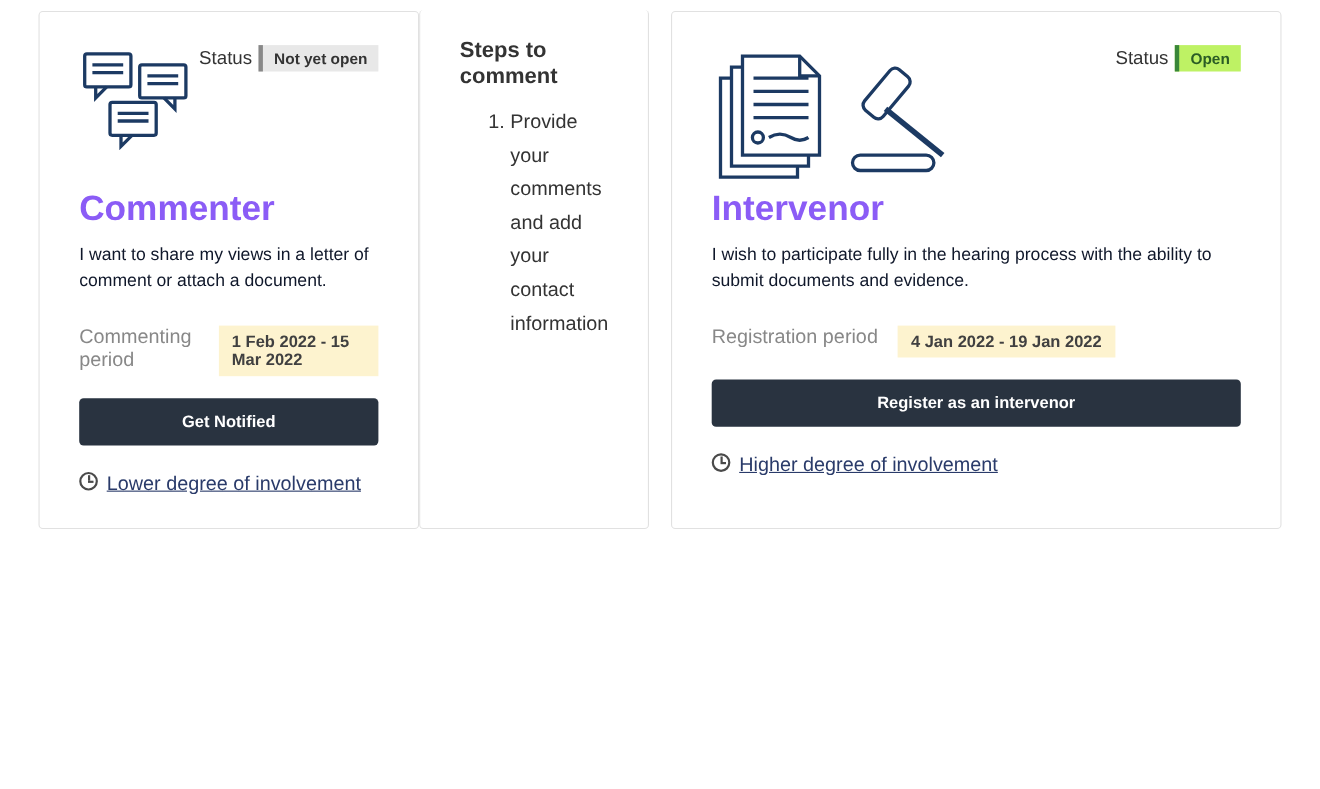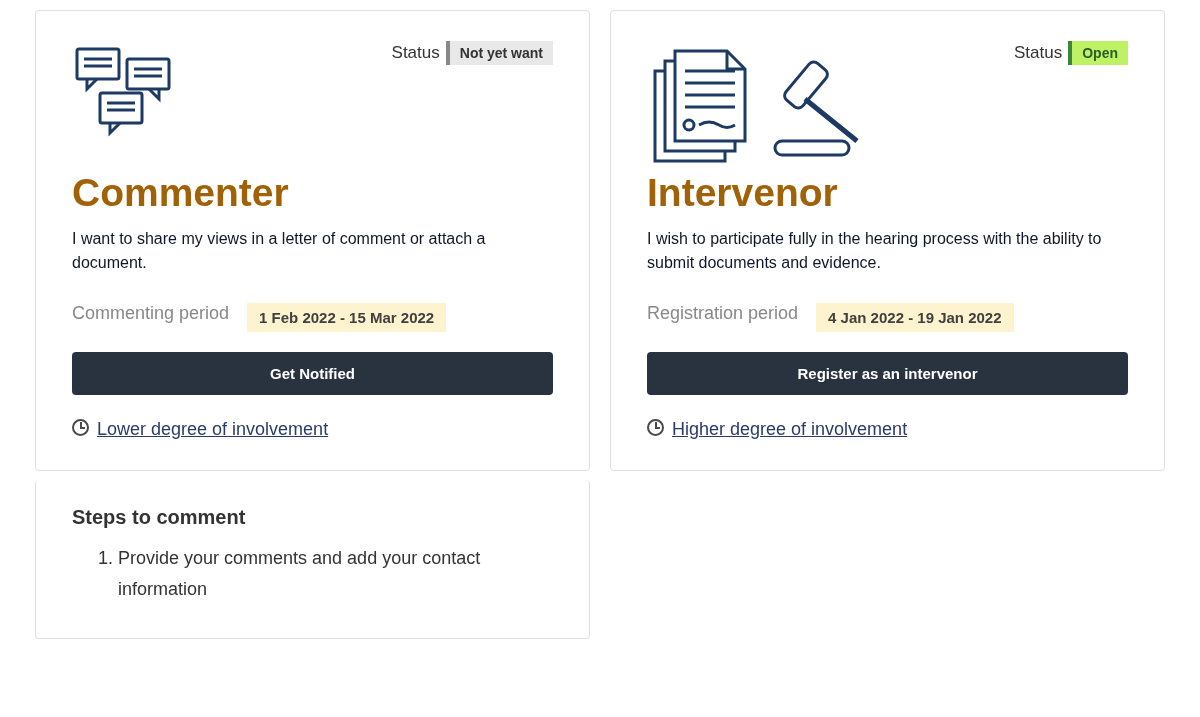--- a/index.html
+++ b/index.html
@@ -9,22 +9,21 @@
     padding: 10px 35px;
     color: #333;
   }
   .grid {
     display: flex;
     gap: 20px;
   }
   .col {
     flex: 1;
     display: flex;
-    flex-direction: column;
-    gap: 10px;
+    flex-direction: row;
   }
   .card {
     border: 1px solid #e1e1e1;
     border-radius: 4px;
     background: #fff;
   }
   .top-card {
     padding: 30px 36px 30px 36px;
     position: relative;
   }
@@ -55,23 +54,23 @@
     background: #bef264;
     border-left-color: #3a873a;
     color: #2b5d25;
   }
   .icon-area {
     height: 130px;
     display: flex;
     align-items: flex-start;
   }
   .title {
-    font-size: 39px;
-    font-weight: 700;
-    color: #a16207;
+    font-size: 32px;
+    font-weight: 700;
+    color: #8b5cf6;
     margin-bottom: 12px;
   }
   .desc {
     font-size: 16px;
     color: #0f172a;
     line-height: 1.5;
     margin-bottom: 28px;
   }
   .period-row {
     display: flex;
@@ -160,21 +159,21 @@
 </style>
 </head>
 <body>
 
 <div class="grid">
 
   <div class="col">
     <div class="card top-card">
       <div class="status-wrap">
         <span class="status-label-text">Status</span>
-        <span class="status-badge status-notyet">Not yet want</span>
+        <span class="status-badge status-notyet">Not yet open</span>
       </div>
       <div class="icon-area">
         <svg width="110" height="100" viewBox="0 0 110 100">
           <g fill="none" stroke="#1c3a63" stroke-width="3">
             <rect x="5" y="8" width="42" height="30" rx="2"></rect>
             <path d="M15 38 L15 48 L25 38"></path>
             <line x1="12" y1="18" x2="40" y2="18"></line>
             <line x1="12" y1="25" x2="40" y2="25"></line>
             <rect x="55" y="18" width="42" height="30" rx="2"></rect>
             <path d="M87 48 L87 58 L77 48"></path>

